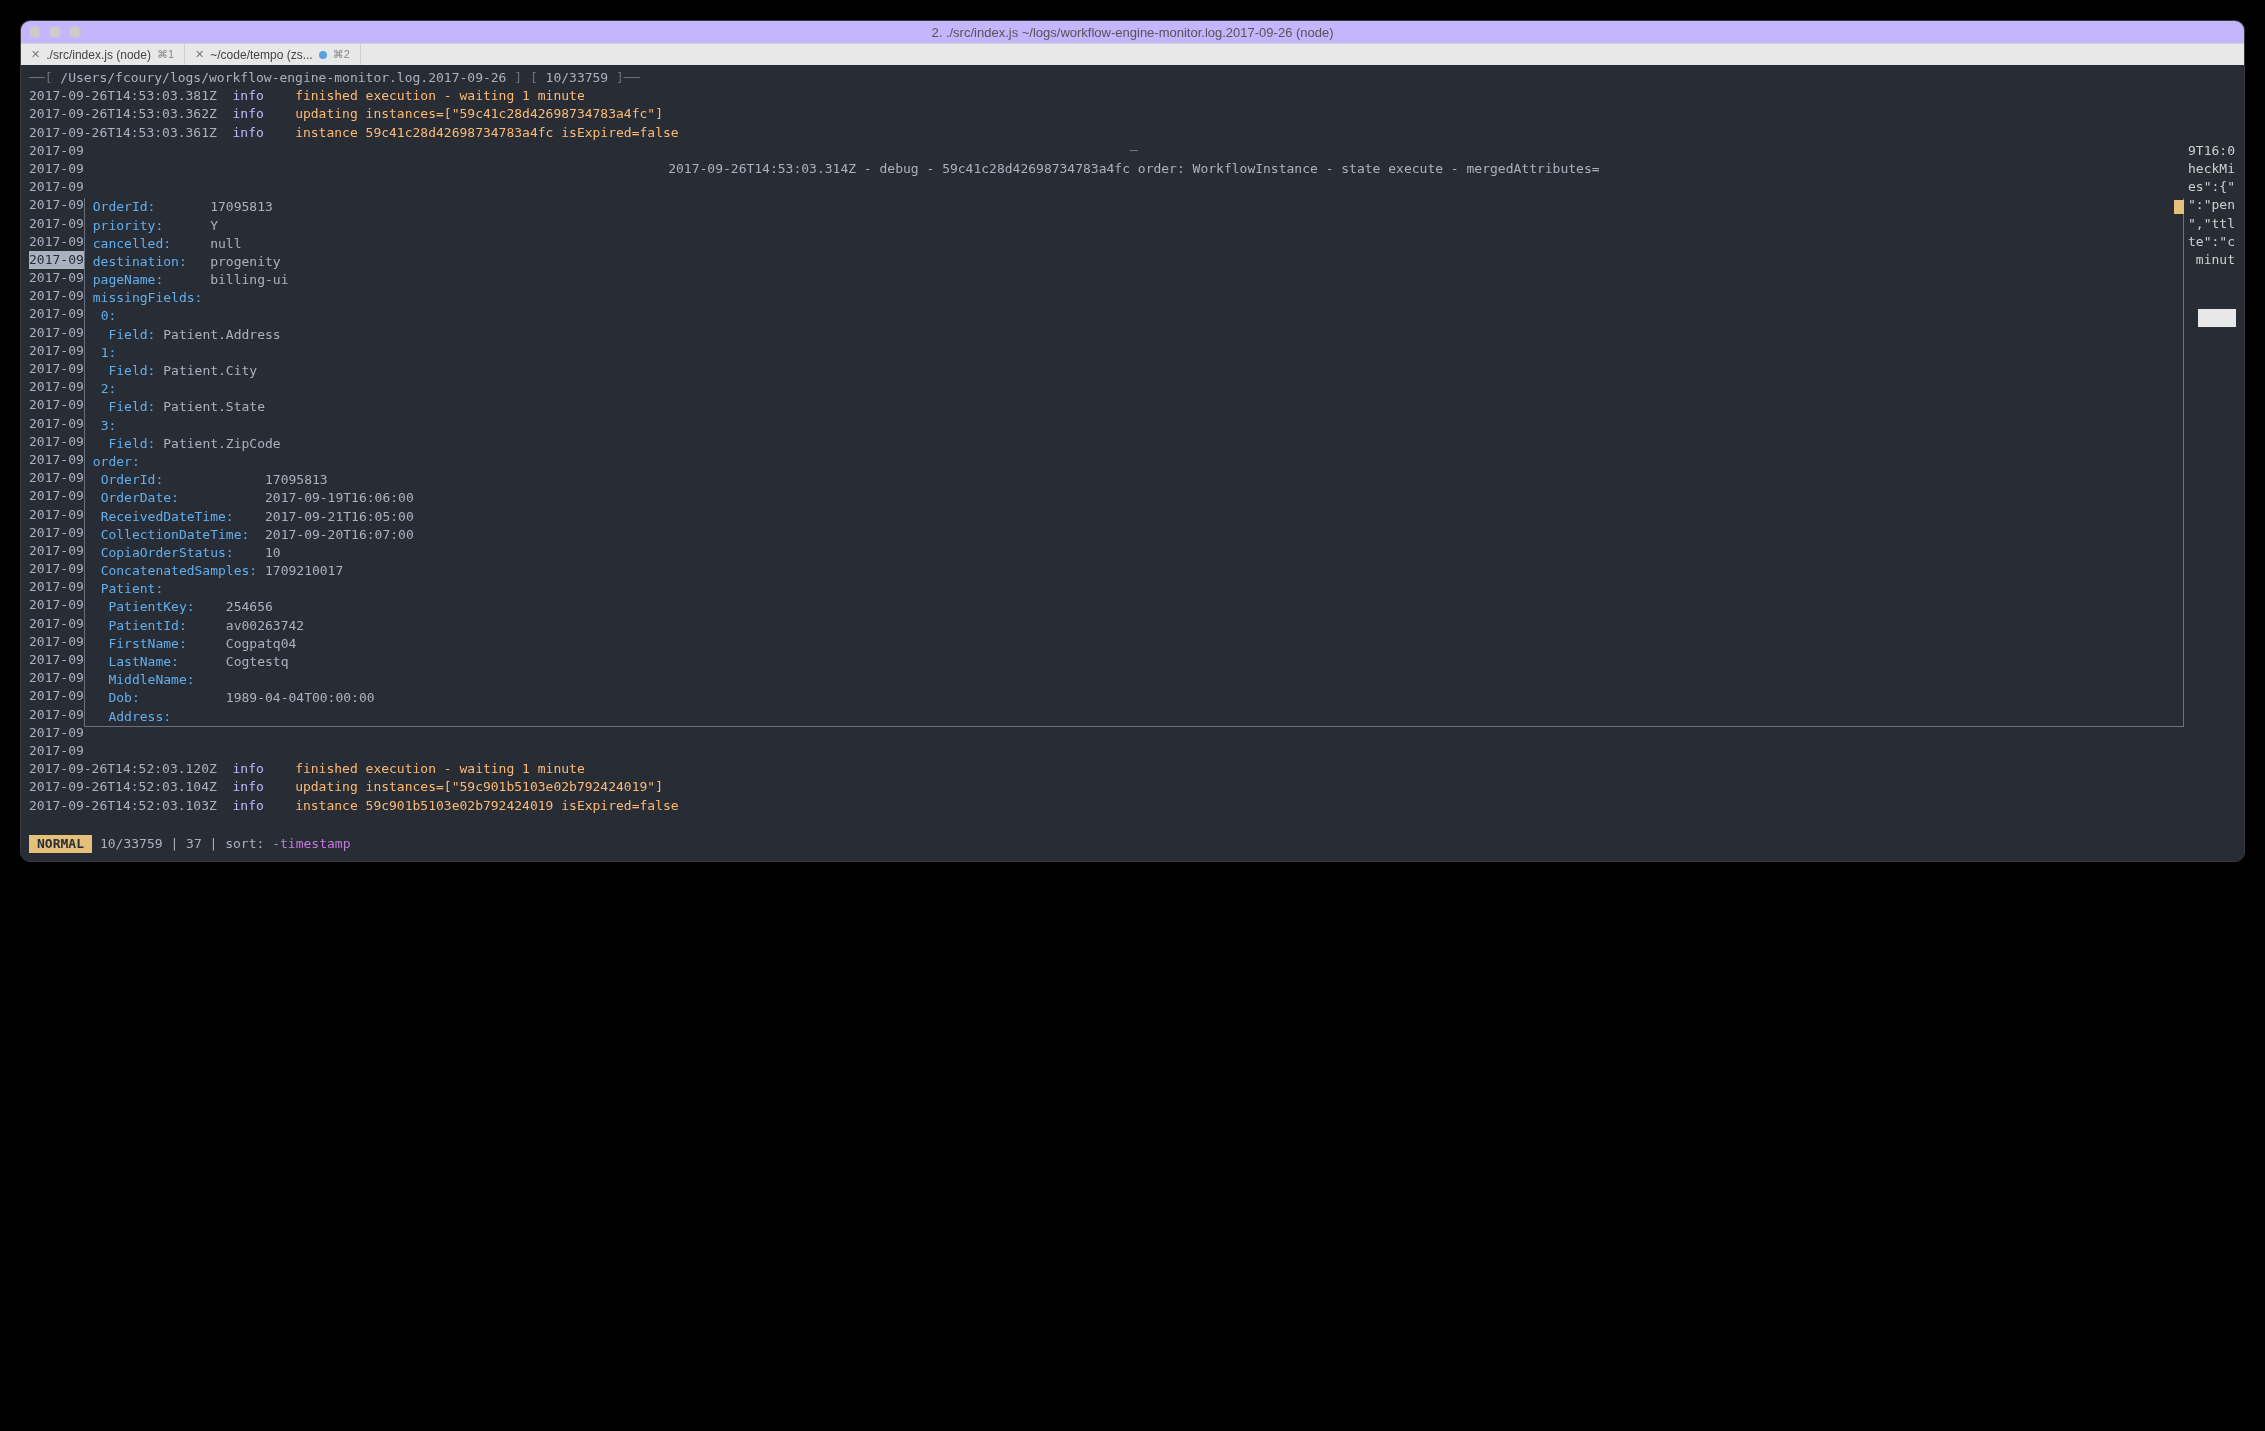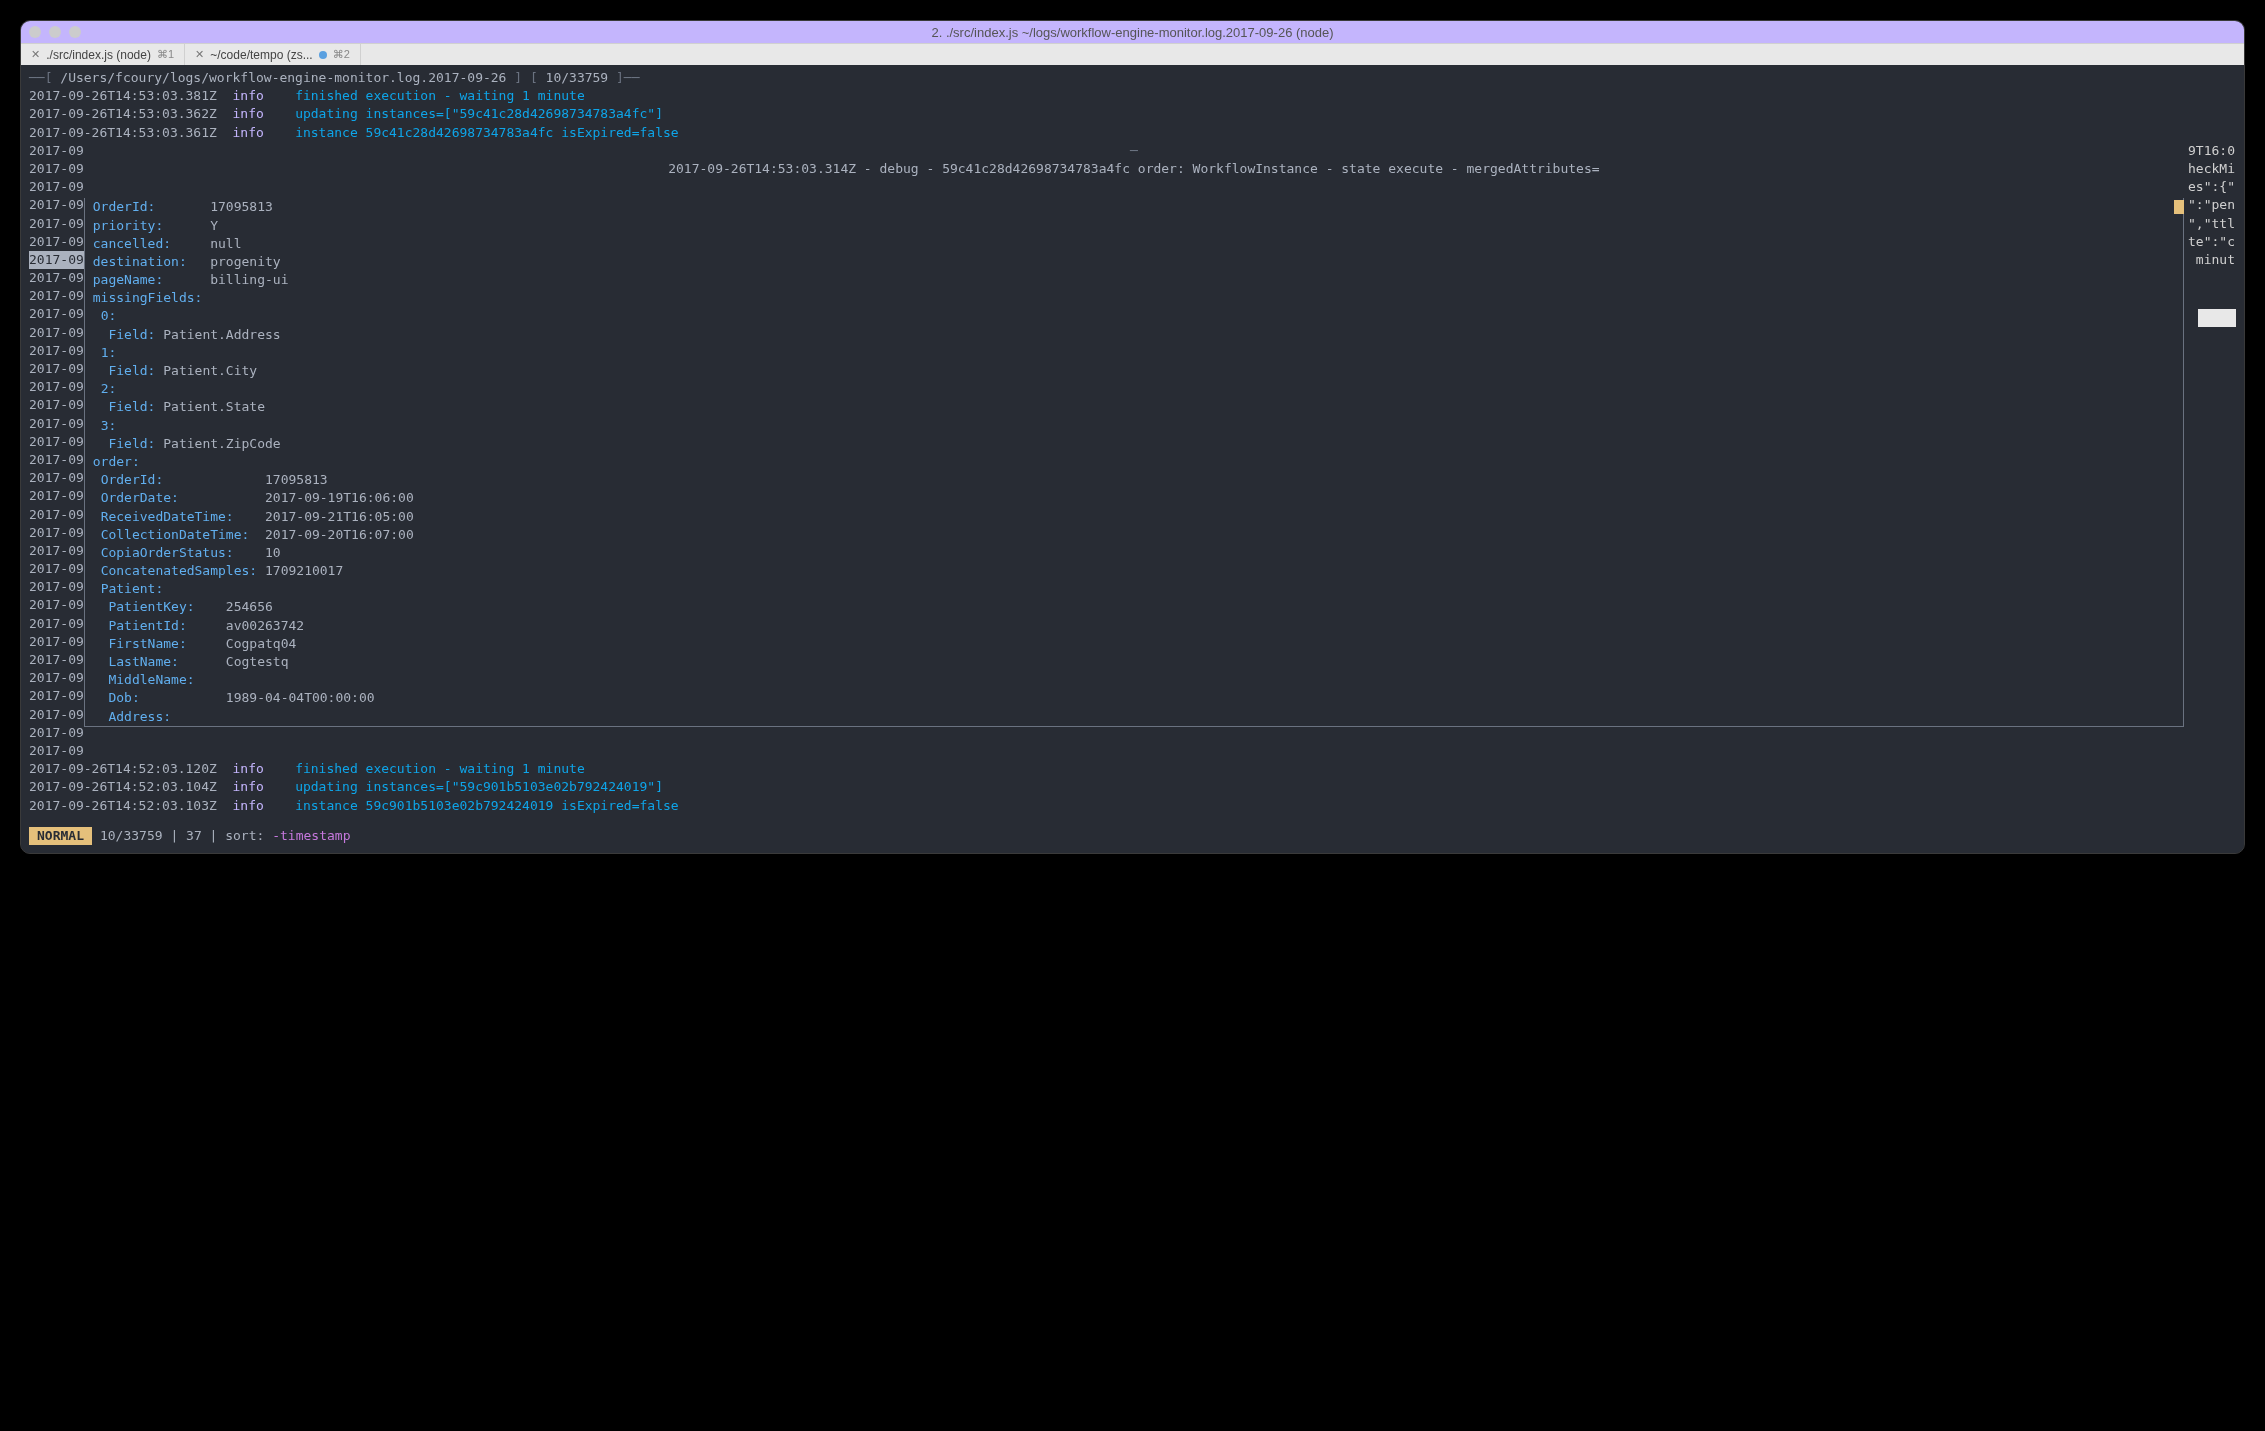--- a/index.html
+++ b/index.html
@@ -46,21 +46,21 @@
 .terminal {
   background: #282c34; padding: 4px 8px 8px 8px; line-height: 1.4;
   font-size: 13px; position: relative;
 }
 .file-header { color: #abb2bf; }
 .file-header .path { color: #abb2bf; }
 .bracket { color: #6a7280; }
 .log-line { white-space: pre; }
 .ts { color: #abb2bf; }
 .info { color: #c4b5fd; }
-.msg { color: #0ea5e9; }
+.msg { color: #fdba74; }
 .key { color: #61afef; }
 .val { color: #abb2bf; }
 .gutter { color: #abb2bf; }
 .gutter.hl { background: #abb2bf; color: #282c34; }
 .layout { display: flex; }
 .left-gutter { flex: 0 0 auto; }
 .main-col { flex: 1 1 auto; position: relative; }
 .right-peek { flex: 0 0 auto; width: 52px; text-align: left; padding-left: 4px; }
 .box-top {
   display: flex; align-items: center; color: #6a7280; flex-direction: column;
@@ -78,21 +78,21 @@
 .scroll-thumb {
   position: absolute; top: 2px; right: -1px; width: 10px; height: 14px;
   background: #e5c07b;
 }
 .minimap {
   position: absolute; top: 244px; right: 8px; width: 38px; height: 18px;
   background: #e8e8e8;
 }
 .statusbar {
   background: #282c34; color: #abb2bf; display: flex; align-items: center;
-  font-size: 13px; height: 18px; margin-top: 12px;
+  font-size: 13px; height: 18px; margin-top: 20px;
 }
 .mode {
   background: #e5c07b; color: #282c34; padding: 0 8px; font-weight: 600;
 }
 .status-rest { padding: 0 8px; color: #abb2bf; }
 .sort-key { color: #c678dd; }
 .kv-row { white-space: pre; }
 </style>
 </head>
 <body>

